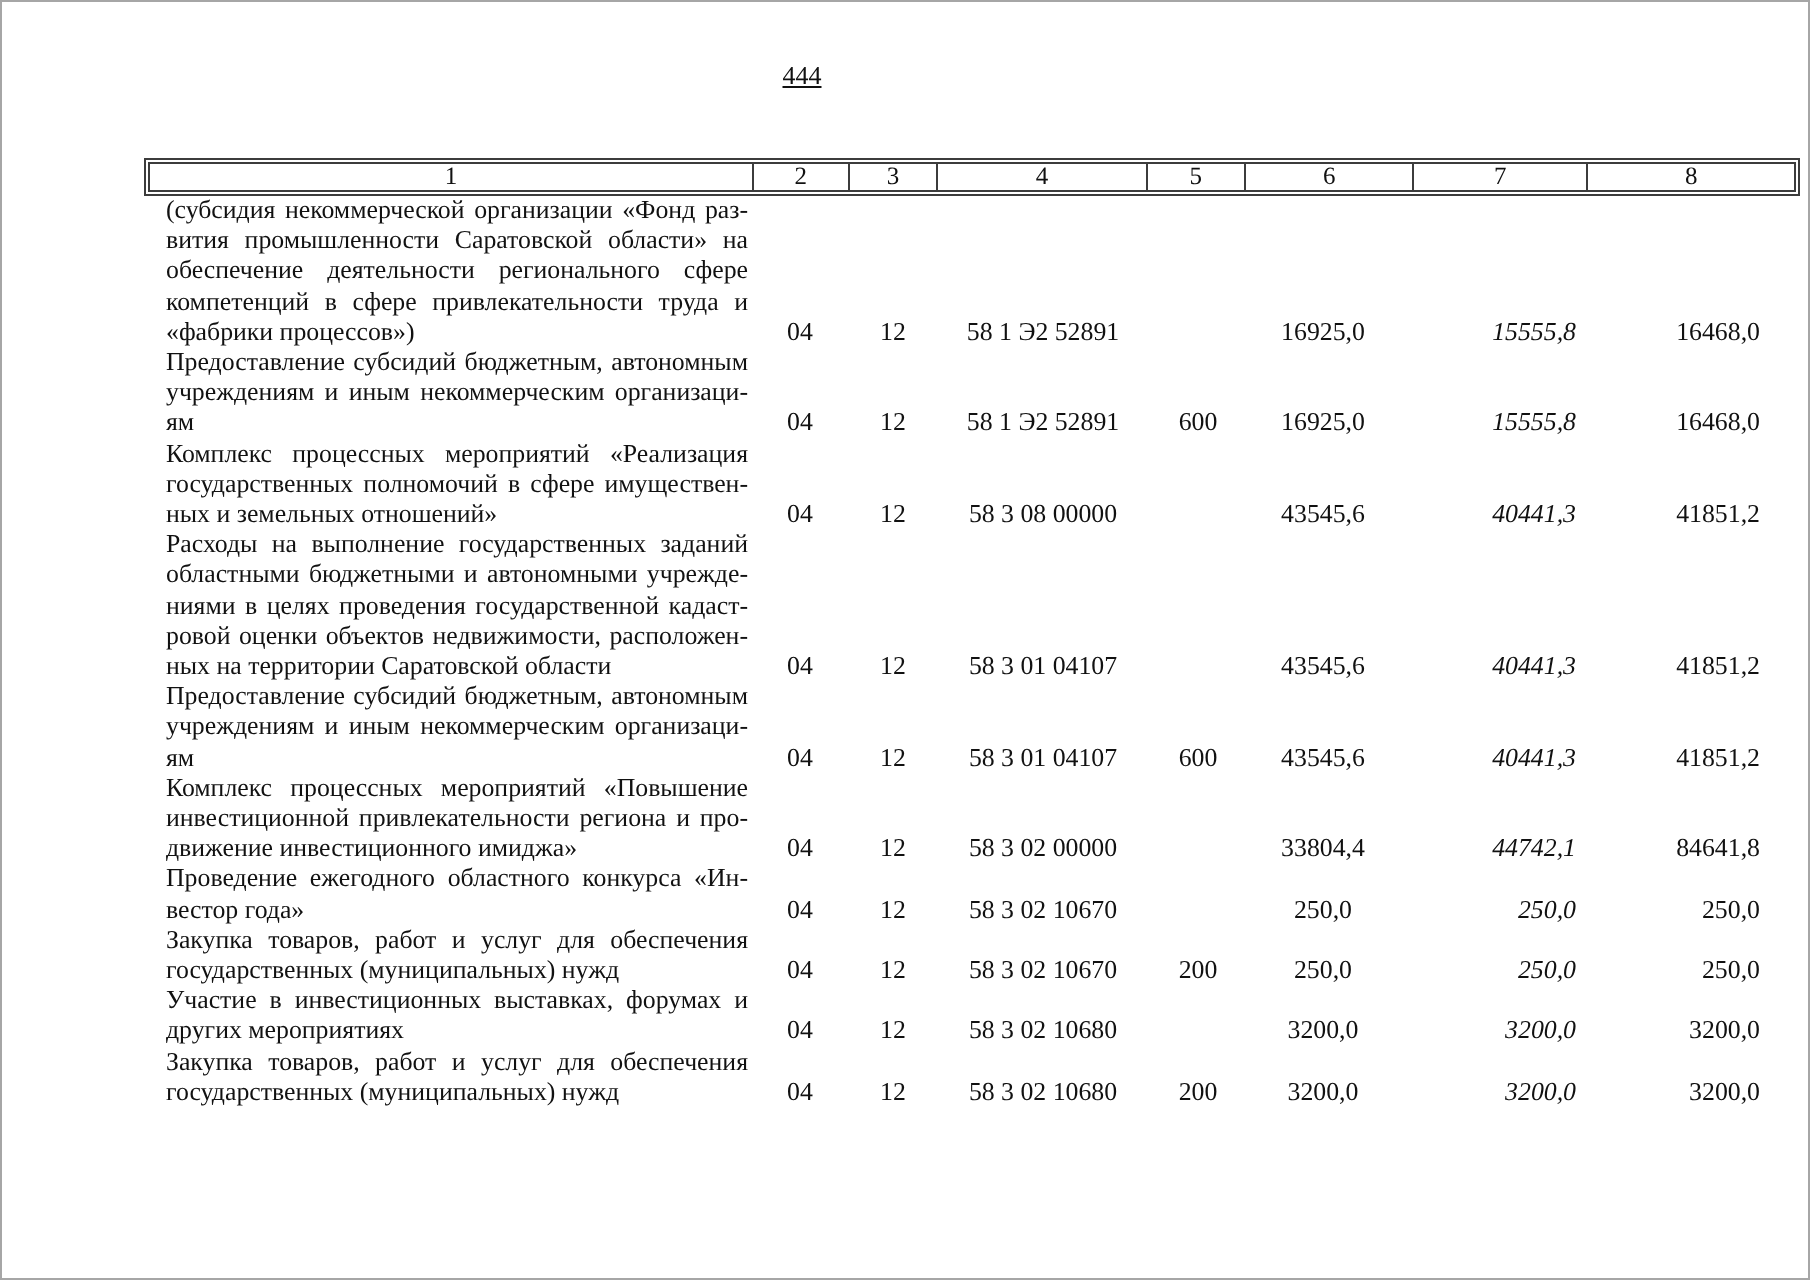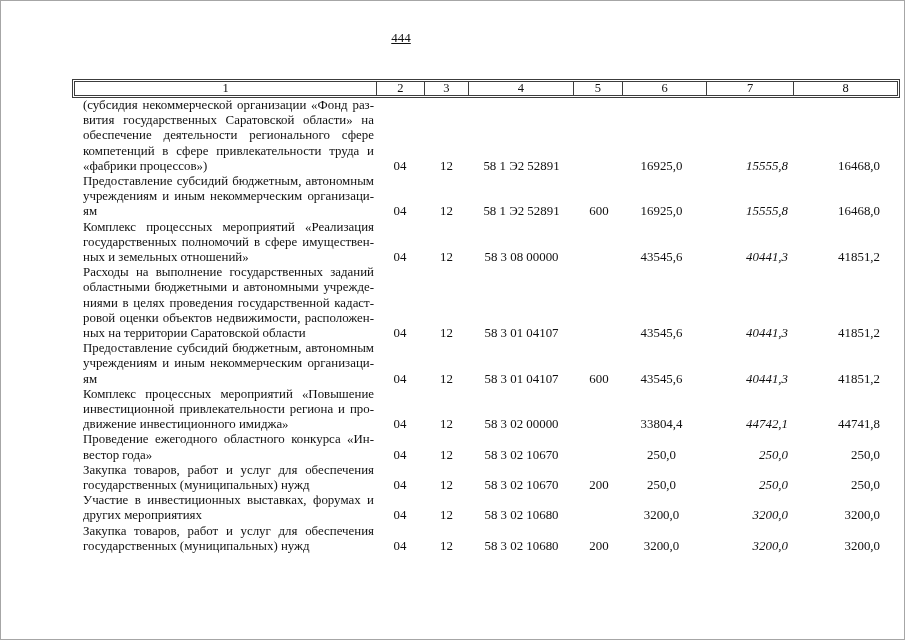--- a/index.html
+++ b/index.html
@@ -94,21 +94,21 @@
           <col style="width:105px">
         <col style="width:50px">
           <col style="width:84px">
           <col style="width:88px">
           <col style="width:104px">
       </colgroup>
       <tbody>
           <tr>
             <td class="c1">
               <div class="just">(субсидия некоммерческой организации «Фонд раз-</div>
-              <div class="just">вития государственных Саратовской области» на</div>
+              <div class="just">вития промышленности Саратовской области» на</div>
               <div class="just">обеспечение деятельности регионального сфере</div>
               <div class="just">компетенций в сфере привлекательности труда и</div>
               <div>«фабрики процессов»)</div>
             </td>
             <td class="c2">04</td>
             <td class="c3">12</td>
             <td class="c4">58 1 Э2 52891</td>
             <td class="c5"></td>
             <td class="c6">16925,0</td>
             <td class="c7">15555,8</td>
@@ -177,21 +177,21 @@
               <div class="just">Комплекс процессных мероприятий «Повышение</div>
               <div class="just">инвестиционной привлекательности региона и про-</div>
               <div>движение инвестиционного имиджа»</div>
             </td>
             <td class="c2">04</td>
             <td class="c3">12</td>
             <td class="c4">58 3 02 00000</td>
             <td class="c5"></td>
             <td class="c6">33804,4</td>
             <td class="c7">44742,1</td>
-            <td class="c8">44741,8</td>
+            <td class="c8">84641,8</td>
           </tr>
           <tr>
             <td class="c1">
               <div class="just">Проведение ежегодного областного конкурса «Ин-</div>
               <div>вестор года»</div>
             </td>
             <td class="c2">04</td>
             <td class="c3">12</td>
             <td class="c4">58 3 02 10670</td>
             <td class="c5"></td>

